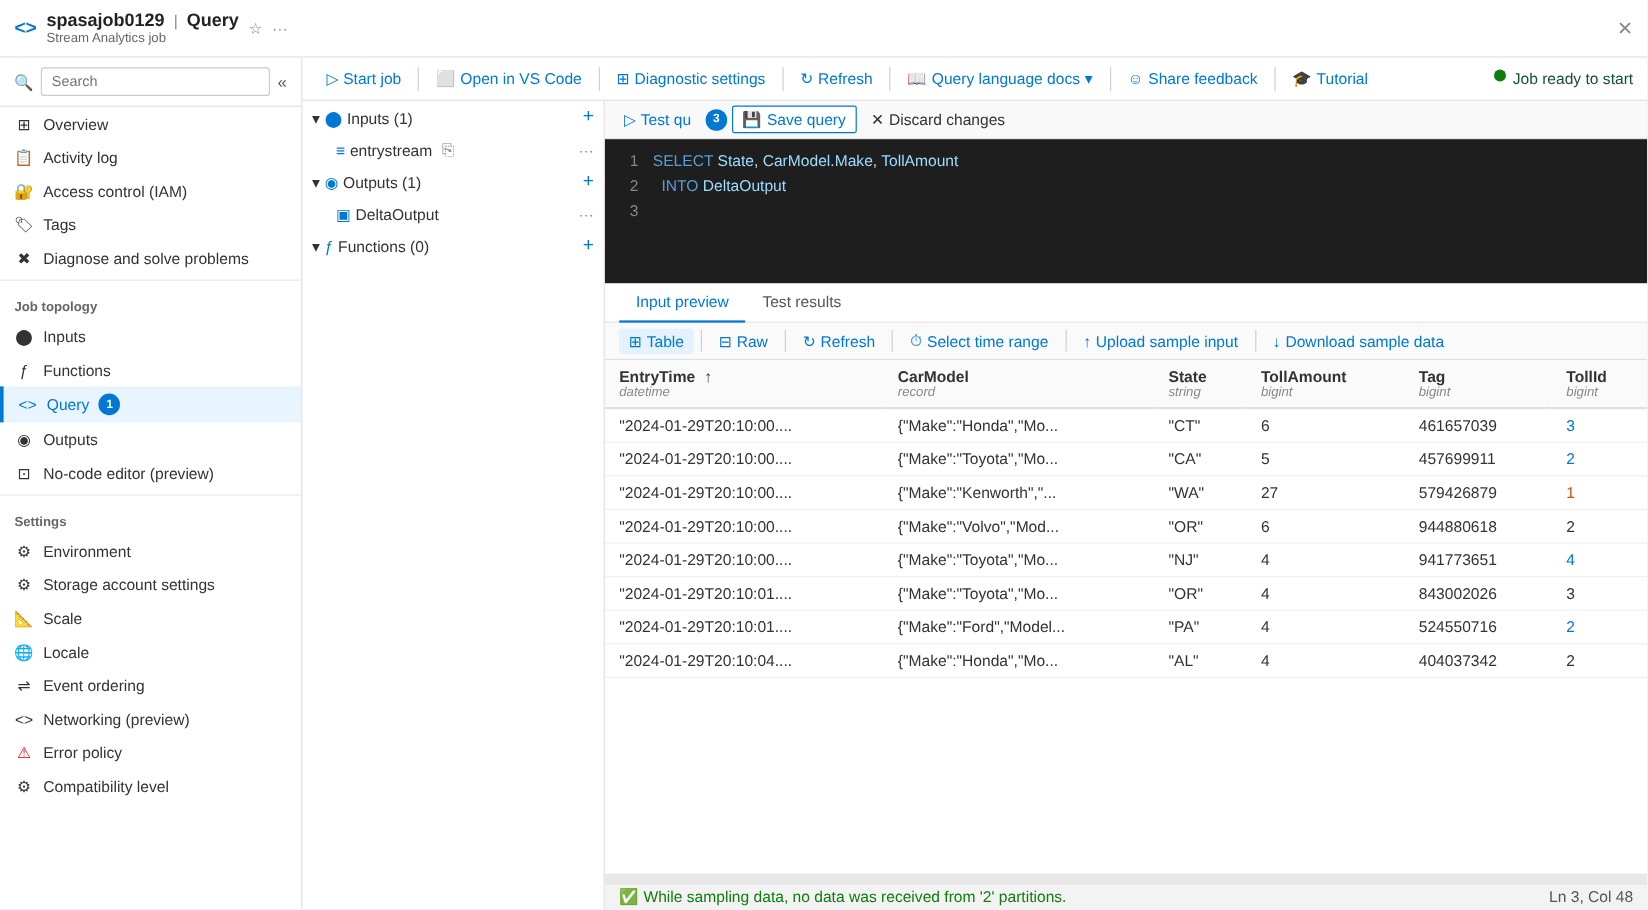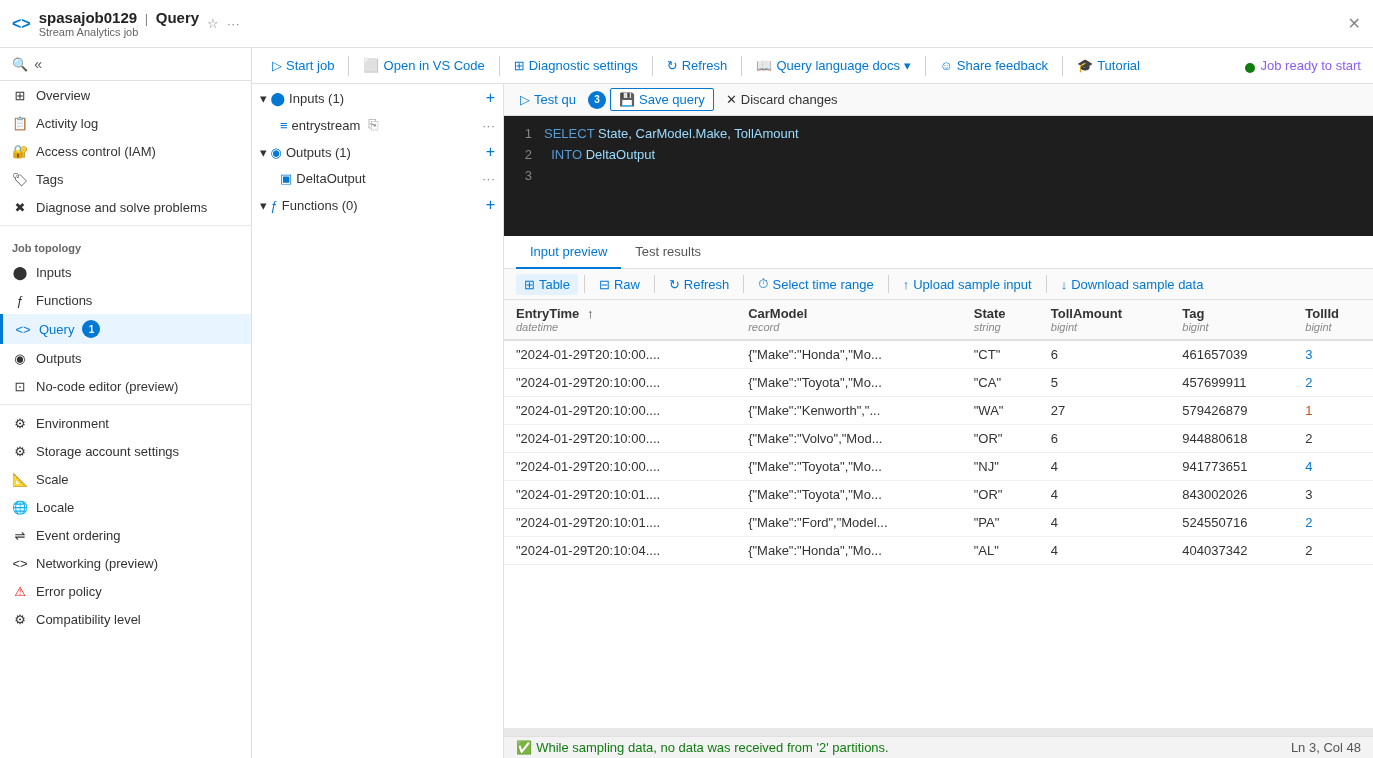--- a/index.html
+++ b/index.html
@@ -57,21 +57,21 @@
       padding: 6px 12px; background: #fff; border-bottom: 1px solid #e0e0e0;
       flex-wrap: nowrap;
     }
     .toolbar-btn {
       display: flex; align-items: center; gap: 4px;
       padding: 4px 8px; border: none; background: none;
       color: #0078d4; cursor: pointer; font-size: 12px; border-radius: 3px;
       white-space: nowrap;
     }
     .toolbar-separator { width: 1px; height: 20px; background: #d0d0d0; margin: 0 4px; }
-    .status-indicator { display: flex; align-items: flex-end; gap: 6px; margin-left: auto; color: #8b5cf6; font-size: 12px; font-weight: 500; }
+    .status-indicator { display: flex; align-items: flex-start; gap: 6px; margin-left: auto; color: #14532d; font-size: 12px; font-weight: 500; }
     .status-dot { width: 10px; height: 10px; border-radius: 50%; background: #107c10; }
 
     
     .split-pane { display: flex; flex: 1; overflow: hidden; }
 
     
     .tree-panel {
       width: 252px; min-width: 252px; background: #fff;
       border-right: 1px solid #e0e0e0; overflow-y: auto;
     }
@@ -181,20 +181,21 @@
     <span class="title-dots">···</span>
   </div>
   <span class="title-close">✕</span>
 </div>
 
 <div class="main-layout">
 
   <div class="sidebar">
     <div class="sidebar-search">
       <span>🔍</span>
+      <input type="text" placeholder="Search" style="">
       <span class="sidebar-collapse">«</span>
     </div>
 
     <div class="sidebar-item">
       <span class="icon">⊞</span>
       <span>Overview</span>
     </div>
     <div class="sidebar-item">
       <span class="icon">📋</span>
       <span>Activity log</span>
@@ -231,20 +232,21 @@
     <div class="sidebar-item">
       <span class="icon">◉</span>
       <span>Outputs</span>
     </div>
     <div class="sidebar-item">
       <span class="icon">⊡</span>
       <span>No-code editor (preview)</span>
     </div>
 
     <hr class="sidebar-divider">
+    <div class="sidebar-section">Settings</div>
 
     <div class="sidebar-item">
       <span class="icon">⚙</span>
       <span>Environment</span>
     </div>
     <div class="sidebar-item">
       <span class="icon">⚙</span>
       <span>Storage account settings</span>
     </div>
     <div class="sidebar-item">

